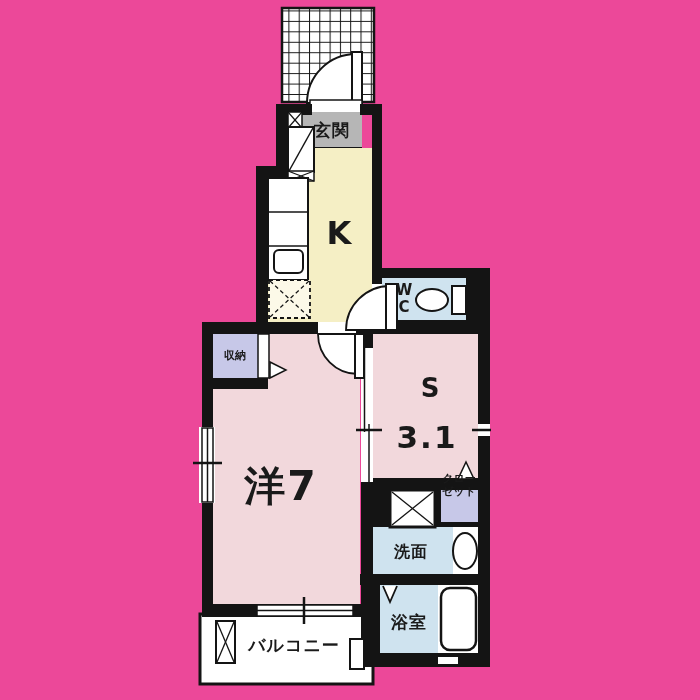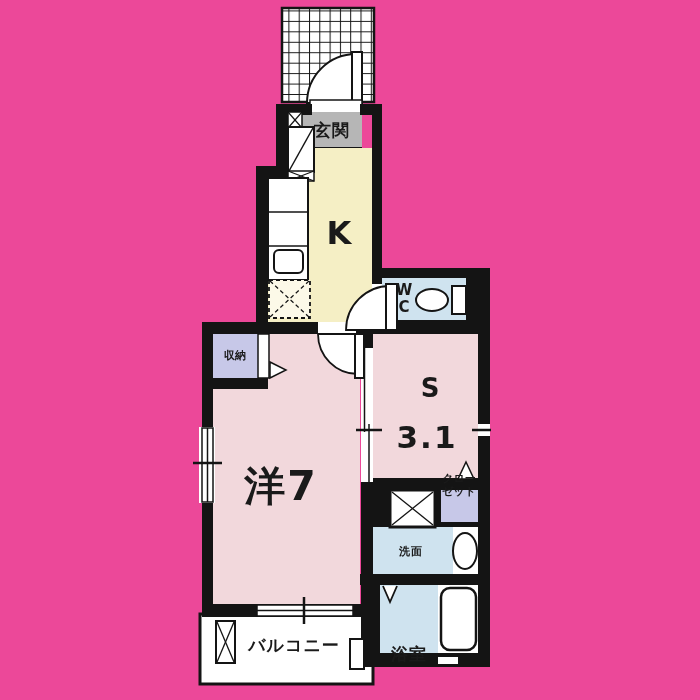--- a/index.html
+++ b/index.html
@@ -9,22 +9,22 @@
   .lbl{position:absolute;transform:translate(-50%,-50%);color:#1a1a1a;font-weight:bold;
        white-space:pre-line;text-align:center;line-height:1.05;letter-spacing:1px;}
   .lbl-genkan{font-size:17px;}
   .lbl-k{font-size:32px;letter-spacing:0;}
   .lbl-wc{font-size:15px;line-height:1.15;letter-spacing:0;}
   .lbl-shuno{font-size:11px;letter-spacing:0;}
   .lbl-s{font-size:26px;letter-spacing:0;}
   .lbl-s31{font-size:31px;letter-spacing:2px;}
   .lbl-yo7{font-size:41px;letter-spacing:2px;}
   .lbl-closet{font-size:11px;line-height:1.2;letter-spacing:0;}
-  .lbl-senmen{font-size:11px;letter-spacing:1px;}
-  .lbl-bath{font-size:17px;letter-spacing:1px;margin-top:32px;}
+  .lbl-senmen{font-size:16px;letter-spacing:1px;}
+  .lbl-bath{font-size:17px;letter-spacing:1px;}
   .lbl-balcony{font-size:17px;letter-spacing:1px;text-align:center;}
 </style>
 </head>
 <body>
 
 <div class="stage">
 
 <svg class="plan-svg" width="700" height="700" viewBox="0 0 700 700">
   <defs>
     <pattern id="tiles" patternUnits="userSpaceOnUse" width="10.3" height="10.45">

